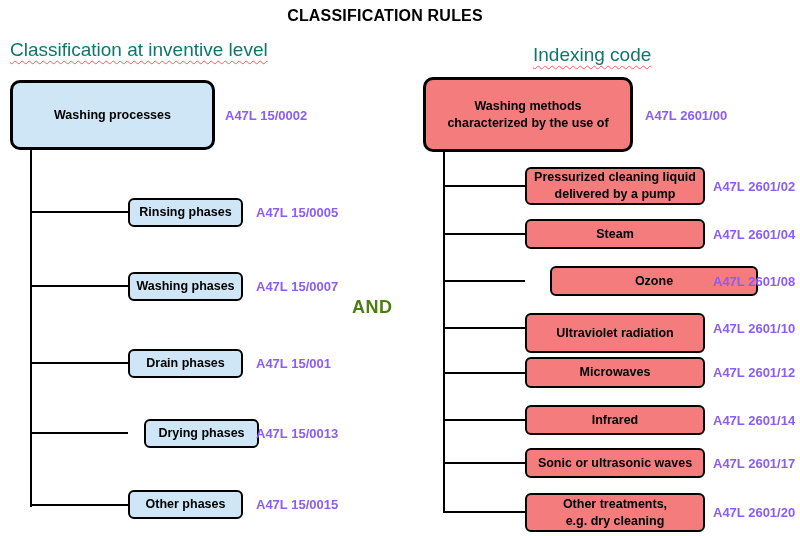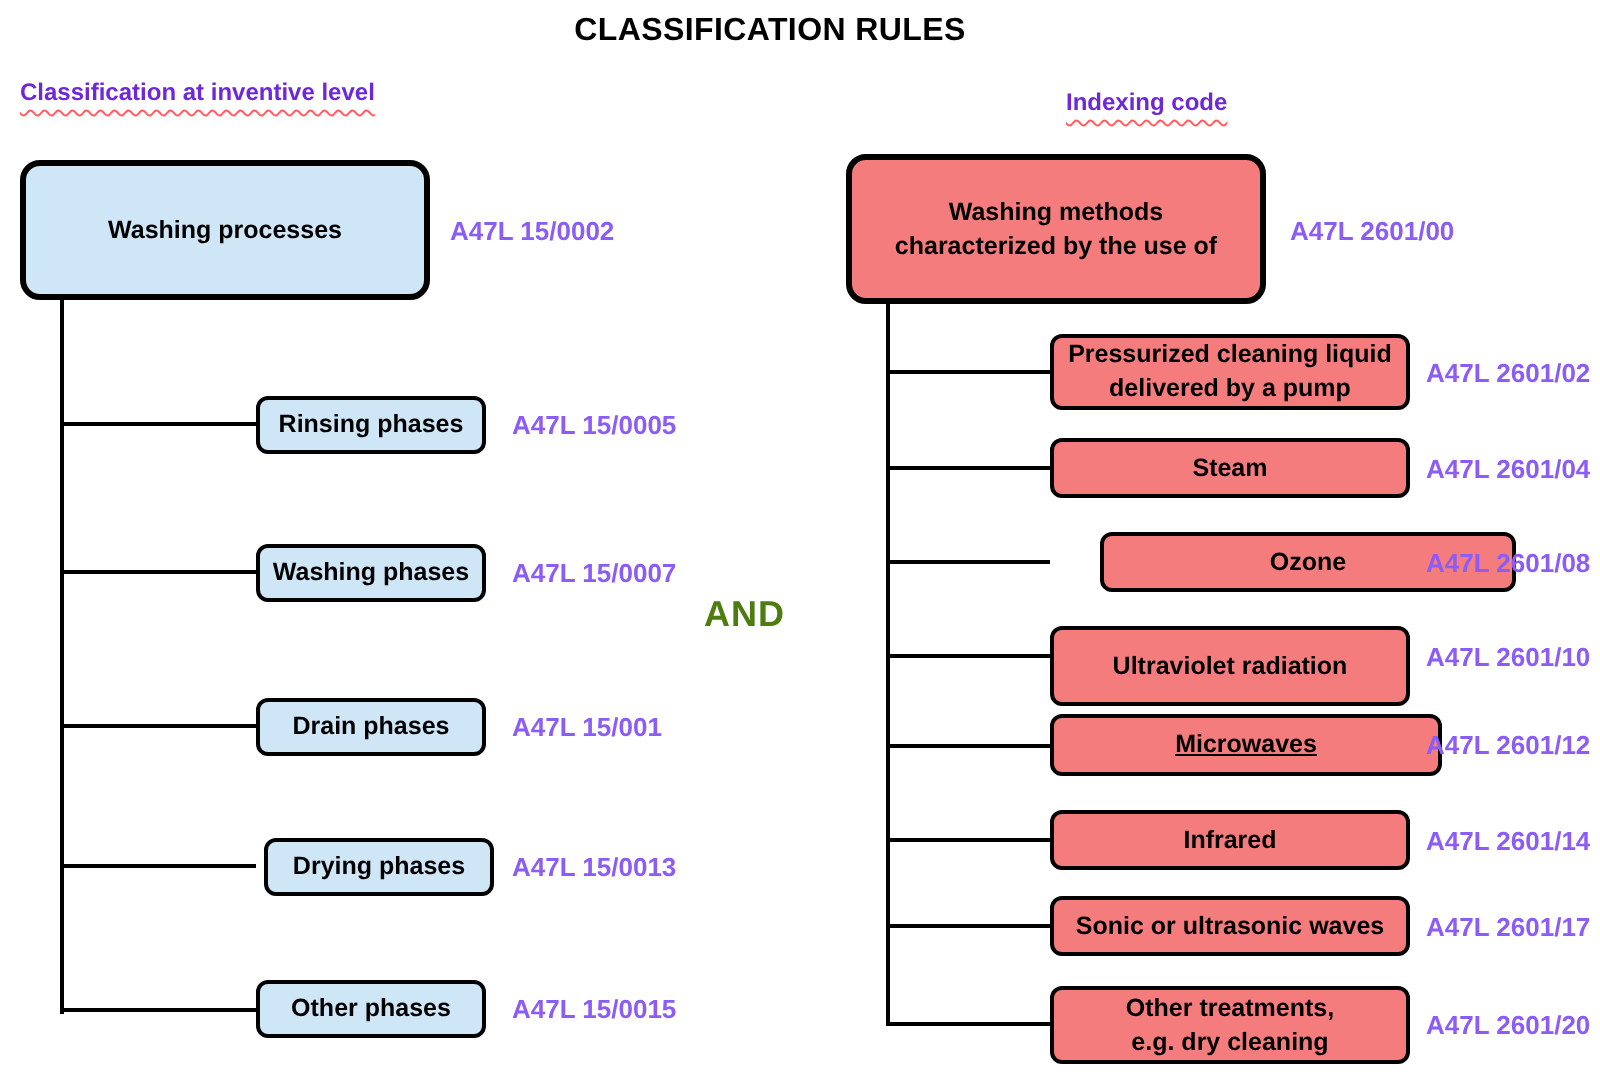--- a/index.html
+++ b/index.html
@@ -5,21 +5,21 @@
   html,body{margin:0;padding:0;background:#fff;}
   .canvas{
     position:relative;width:800px;height:536px;background:#ffffff;
     font-family:"Liberation Sans",sans-serif;overflow:hidden;
   }
   .title{
     position:absolute;top:7px;left:0;width:770px;text-align:center;
     font-size:16px;font-weight:bold;color:#000;letter-spacing:0.2px;
   }
   .col-header{
-    position:absolute;font-size:12px;font-weight:bold;color:#6d28d9;
+    position:absolute;font-size:19px;font-weight:normal;color:#0f766e;
     text-decoration-line:underline;text-decoration-style:wavy;
     text-decoration-color:#ff5a5a;text-decoration-thickness:1px;
     text-underline-offset:4px;white-space:nowrap;
   }
   .box{
     position:absolute;border:2px solid #000;border-radius:6px;
     display:flex;align-items:center;justify-content:center;text-align:center;
     box-sizing:border-box;
   }
   .root-box{border-width:3px;border-radius:10px;}
@@ -69,21 +69,21 @@
   <div class="box blue" style="left:128px;top:272px;width:115px;height:29px;">
     <span class="box-label">Washing phases</span>
   </div>
   <div class="code" style="left:256px;top:272px;height:29px;">A47L 15/0007</div>
 
   <div class="box blue" style="left:128px;top:349px;width:115px;height:29px;">
     <span class="box-label">Drain phases</span>
   </div>
   <div class="code" style="left:256px;top:349px;height:29px;">A47L 15/001</div>
 
-  <div class="box blue" style="left:132px;top:419px;width:115px;height:29px;">
+  <div class="box blue" style="left:144px;top:419px;width:115px;height:29px;">
     <span class="box-label">Drying phases</span>
   </div>
   <div class="code" style="left:256px;top:419px;height:29px;">A47L 15/0013</div>
 
   <div class="box blue" style="left:128px;top:490px;width:115px;height:29px;">
     <span class="box-label">Other phases</span>
   </div>
   <div class="code" style="left:256px;top:490px;height:29px;">A47L 15/0015</div>
 
   <div class="and-label">AND</div>
@@ -118,21 +118,21 @@
   <div class="box red" style="left:550px;top:266px;width:208px;height:30px;text-align:center;">
     <span class="box-label">Ozone</span>
   </div>
   <div class="code" style="left:713px;top:266px;height:30px;">A47L 2601/08</div>
 
   <div class="box red" style="left:525px;top:313px;width:180px;height:40px;">
     <span class="box-label">Ultraviolet radiation</span>
   </div>
   <div class="code" style="left:713px;top:313px;height:30px;">A47L 2601/10</div>
 
-  <div class="box red" style="left:525px;top:357px;width:196px;height:31px;text-decoration:underline;">
+  <div class="box red" style="left:525px;top:357px;width:180px;height:31px;">
     <span class="box-label">Microwaves</span>
   </div>
   <div class="code" style="left:713px;top:357px;height:31px;">A47L 2601/12</div>
 
   <div class="box red" style="left:525px;top:405px;width:180px;height:30px;">
     <span class="box-label">Infrared</span>
   </div>
   <div class="code" style="left:713px;top:405px;height:30px;">A47L 2601/14</div>
 
   <div class="box red" style="left:525px;top:448px;width:180px;height:30px;">

